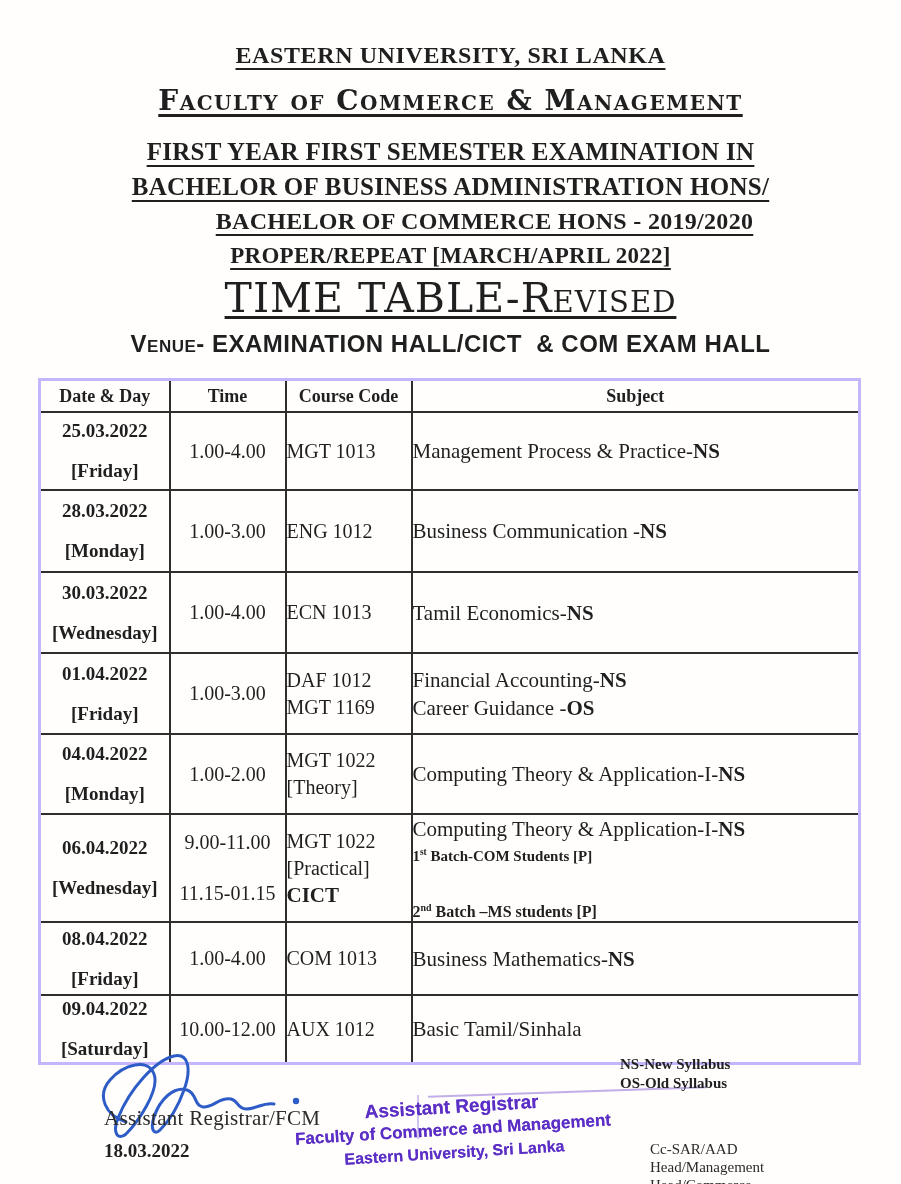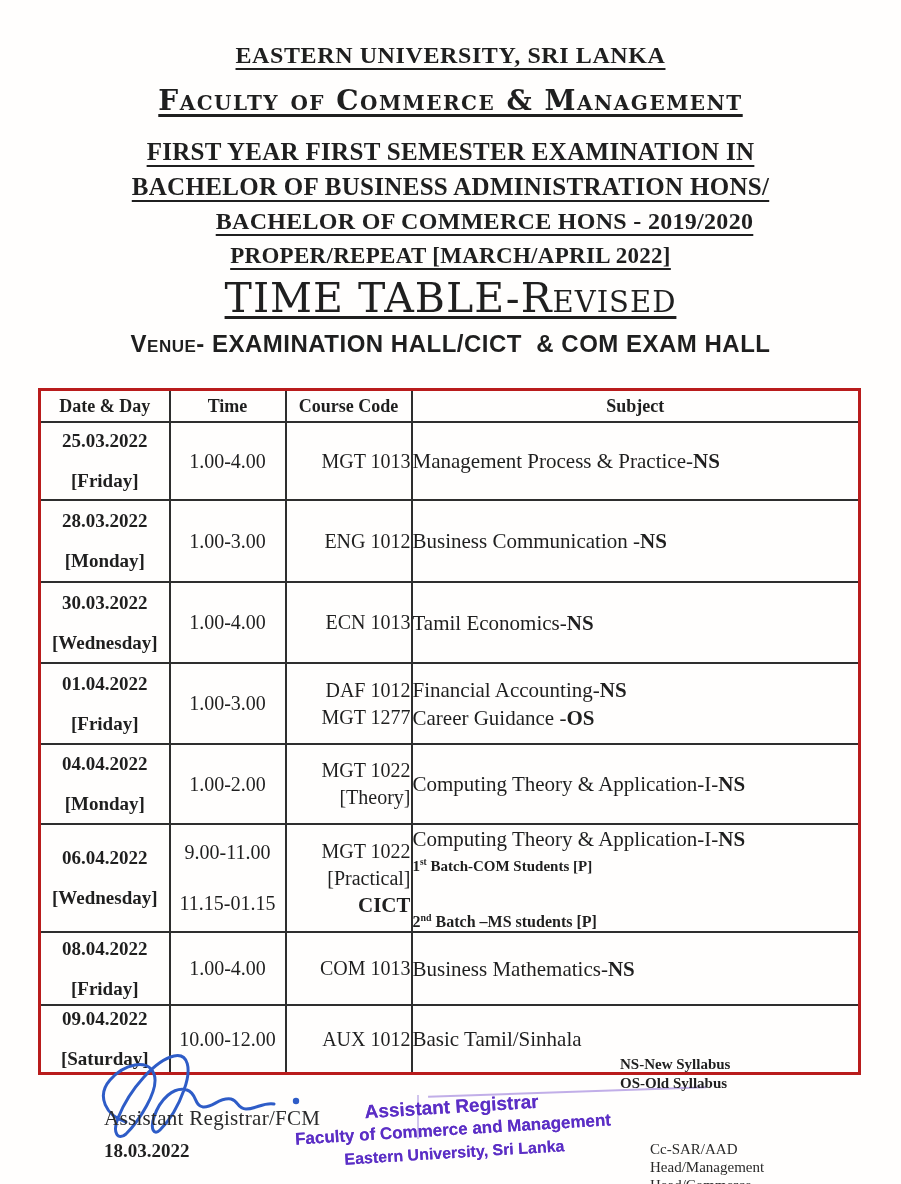--- a/index.html
+++ b/index.html
@@ -28,33 +28,33 @@
     top:274px;font-size:41px;font-weight:normal;font-variant:small-caps;letter-spacing:1px;
     font-family:"DejaVu Serif","Liberation Serif",serif;
     text-decoration:underline;text-underline-offset:4px;text-decoration-thickness:3px;
   }
   .t8{
     top:330px;font-size:24px;font-weight:bold;font-variant:small-caps;letter-spacing:.5px;
     font-family:"Liberation Sans","DejaVu Sans",sans-serif;
   }
   
   table.exam{
-    position:absolute;left:38px;top:388px;
+    position:absolute;left:38px;top:378px;
     border-collapse:collapse;table-layout:fixed;
-    border:3px solid #b91c1c;
+    border:3px solid #c4b5fd;
   }
   table.exam td,table.exam th{
     border:2px solid #2e2e2e;padding:0;vertical-align:middle;overflow:hidden;
   }
   table.exam th{font-size:18px;font-weight:bold;height:30px;text-align:center;}
   th.h-date{font-size:17px;}
   .c-date{text-align:center;font-weight:bold;font-size:19px;line-height:24px;}
   .c-date .day{margin-top:16px;}
   .c-time{text-align:center;font-size:20px;}
-  .c-code{text-align:right;font-size:20px;line-height:27px;border-radius:26px;}
+  .c-code{text-align:left;font-size:20px;line-height:27px;}
   .c-subject{text-align:left;padding-left:13px;font-size:21px;line-height:28px;}
   .c-subject b,.c-date b{font-weight:bold;}
   .v-top{vertical-align:top;}
   .pt6{padding-top:5px;}
   .time-gap{margin-bottom:28px;}
   .cict{font-weight:bold;font-size:21px;}
   .batch{font-weight:bold;font-size:15px;line-height:19px;font-family:"Liberation Serif",serif;}
   .batch.b2{font-size:16px;margin-top:32px;}
   sup{font-size:.62em;}
   
@@ -143,21 +143,21 @@
     </tr>
 
     <tr style="height:81px">
       <td class="c-date">
         <div>01.04.2022</div>
         <div class="day">[Friday]</div>
       </td>
       <td class="c-time">1.00-3.00</td>
       <td class="c-code">
         <div>DAF 1012</div>
-        <div>MGT 1277</div>
+        <div>MGT 1169</div>
       </td>
       <td class="c-subject">
         <div><span>Financial Accounting-</span><b>NS</b></div>
         <div><span>Career Guidance -</span><b>OS</b></div>
       </td>
     </tr>
 
     <tr style="height:80px">
       <td class="c-date">
         <div>04.04.2022</div>

